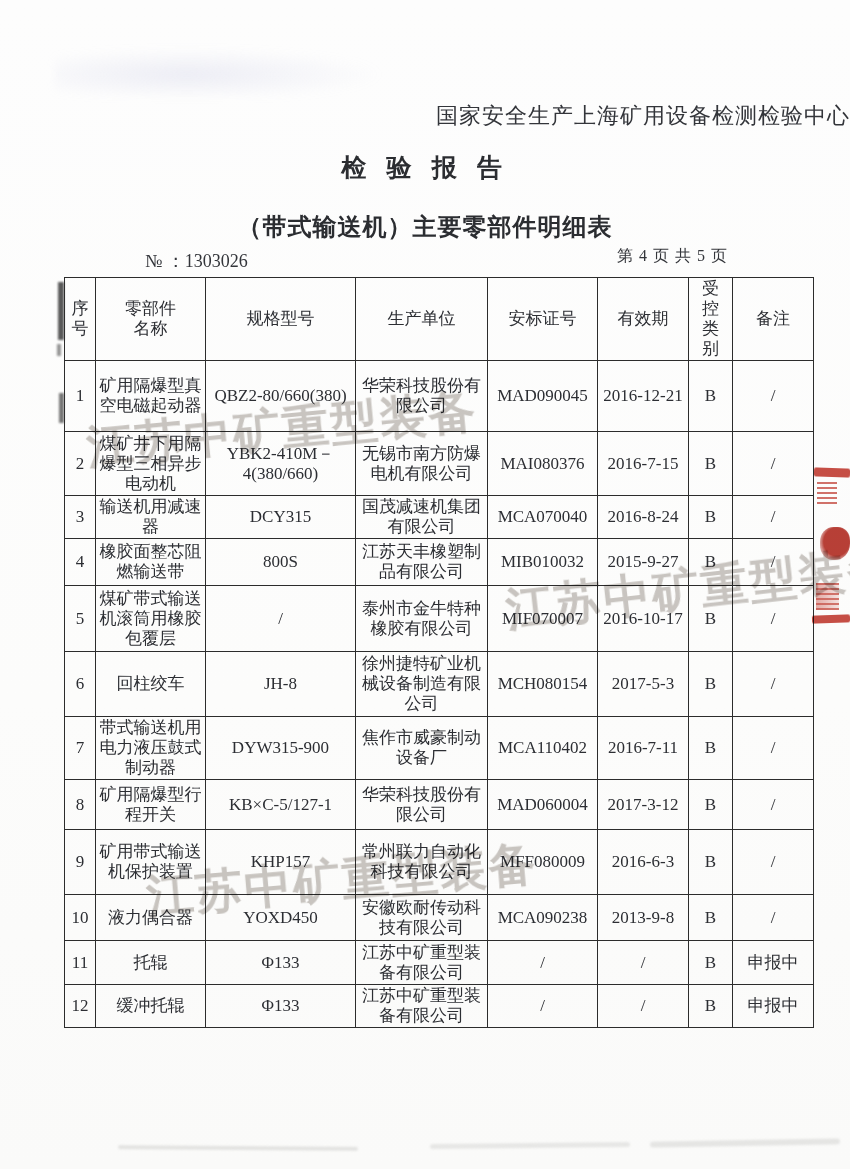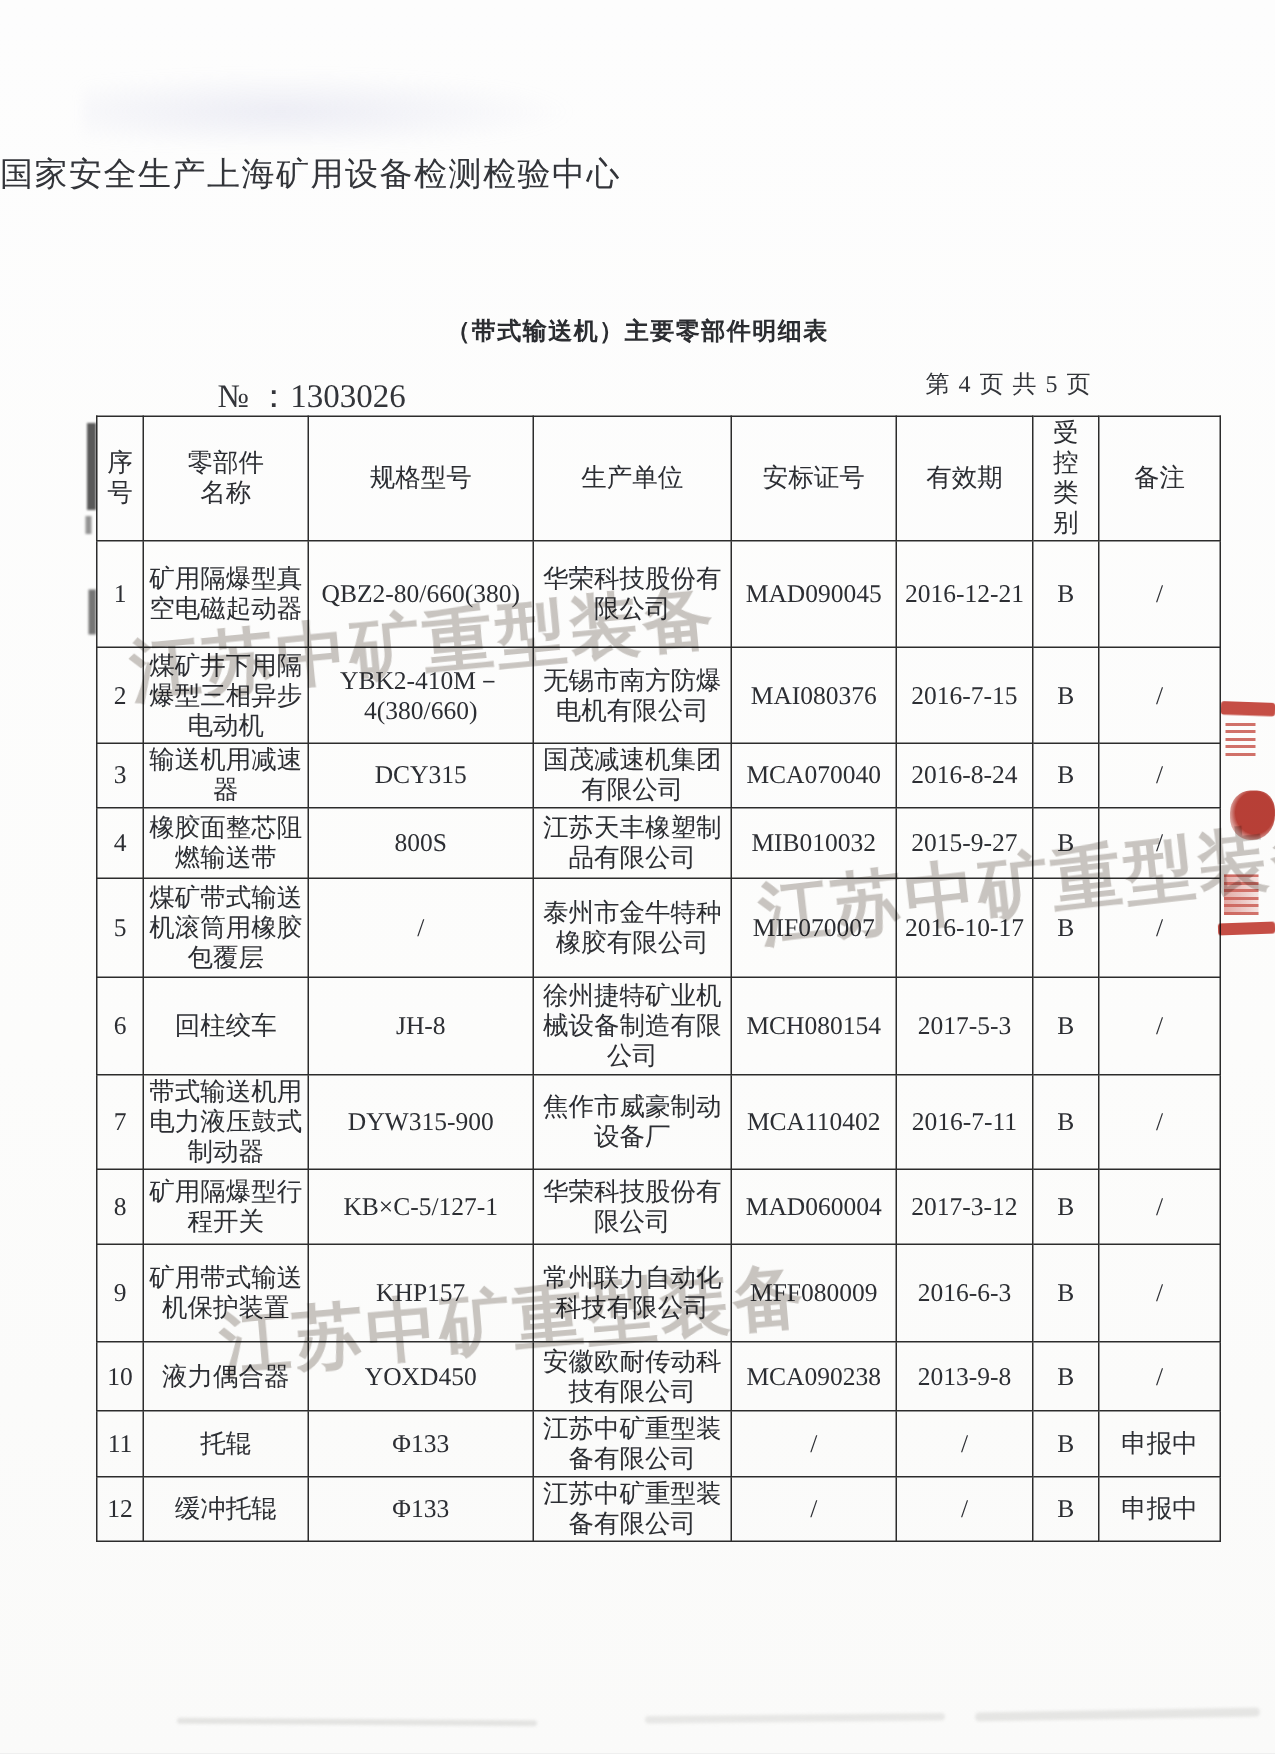--- a/index.html
+++ b/index.html
@@ -8,32 +8,32 @@
     width:850px;height:1169px;
     margin:0 auto;
     background:linear-gradient(180deg,#fdfdfd 0%,#fcfcfb 60%,#fafaf9 100%);
     overflow:hidden;
     font-family:"Liberation Serif","DejaVu Serif",serif;
     color:#2e2e2e;
   }
   
   .org-title{
     position:absolute;top:101px;left:0;width:100%;
-    text-align:left;font-size:22px;letter-spacing:1px;color:#33353a;
+    text-align:right;font-size:22px;letter-spacing:1px;color:#33353a;
   }
   .report-title{
     position:absolute;top:151px;left:0;width:100%;
     text-align:center;font-size:25px;font-weight:700;letter-spacing:7px;color:#2b2d31;
   }
   .subtitle{
     position:absolute;top:211px;left:0;width:100%;
-    text-align:center;font-size:16px;font-weight:700;letter-spacing:1px;color:#2b2d31;
+    text-align:center;font-size:24px;font-weight:700;letter-spacing:1px;color:#2b2d31;
   }
   .doc-no{
-    position:absolute;top:249px;left:145px;font-size:22px;color:#33353a;
+    position:absolute;top:249px;left:145px;font-size:18px;color:#33353a;
   }
   .page-info{
     position:absolute;top:246px;left:617px;font-size:16px;color:#33353a;letter-spacing:1px;
   }
   
   table.parts{
     position:absolute;left:64px;top:277px;
     width:749px;border-collapse:collapse;table-layout:fixed;
     font-size:17px;line-height:20px;color:#2c2e33;
   }
@@ -112,20 +112,21 @@
 <body>
 
 <div class="page">
 
   <div class="smudge-top"></div>
   <div class="edge-mark em1"></div>
   <div class="edge-mark em2"></div>
   <div class="edge-mark em3"></div>
 
   <div class="org-title">国家安全生产上海矿用设备检测检验中心</div>
+  <div class="report-title">检 验 报 告</div>
   <div class="subtitle">（带式输送机）主要零部件明细表</div>
   <div class="doc-no"><span>№ ：</span><span>1303026</span></div>
   <div class="page-info">第 4 页 共 5 页</div>
 
   <table class="parts">
     <colgroup>
       <col class="w-no">
         <col class="w-name">
         <col class="w-model">
         <col class="w-manu">

